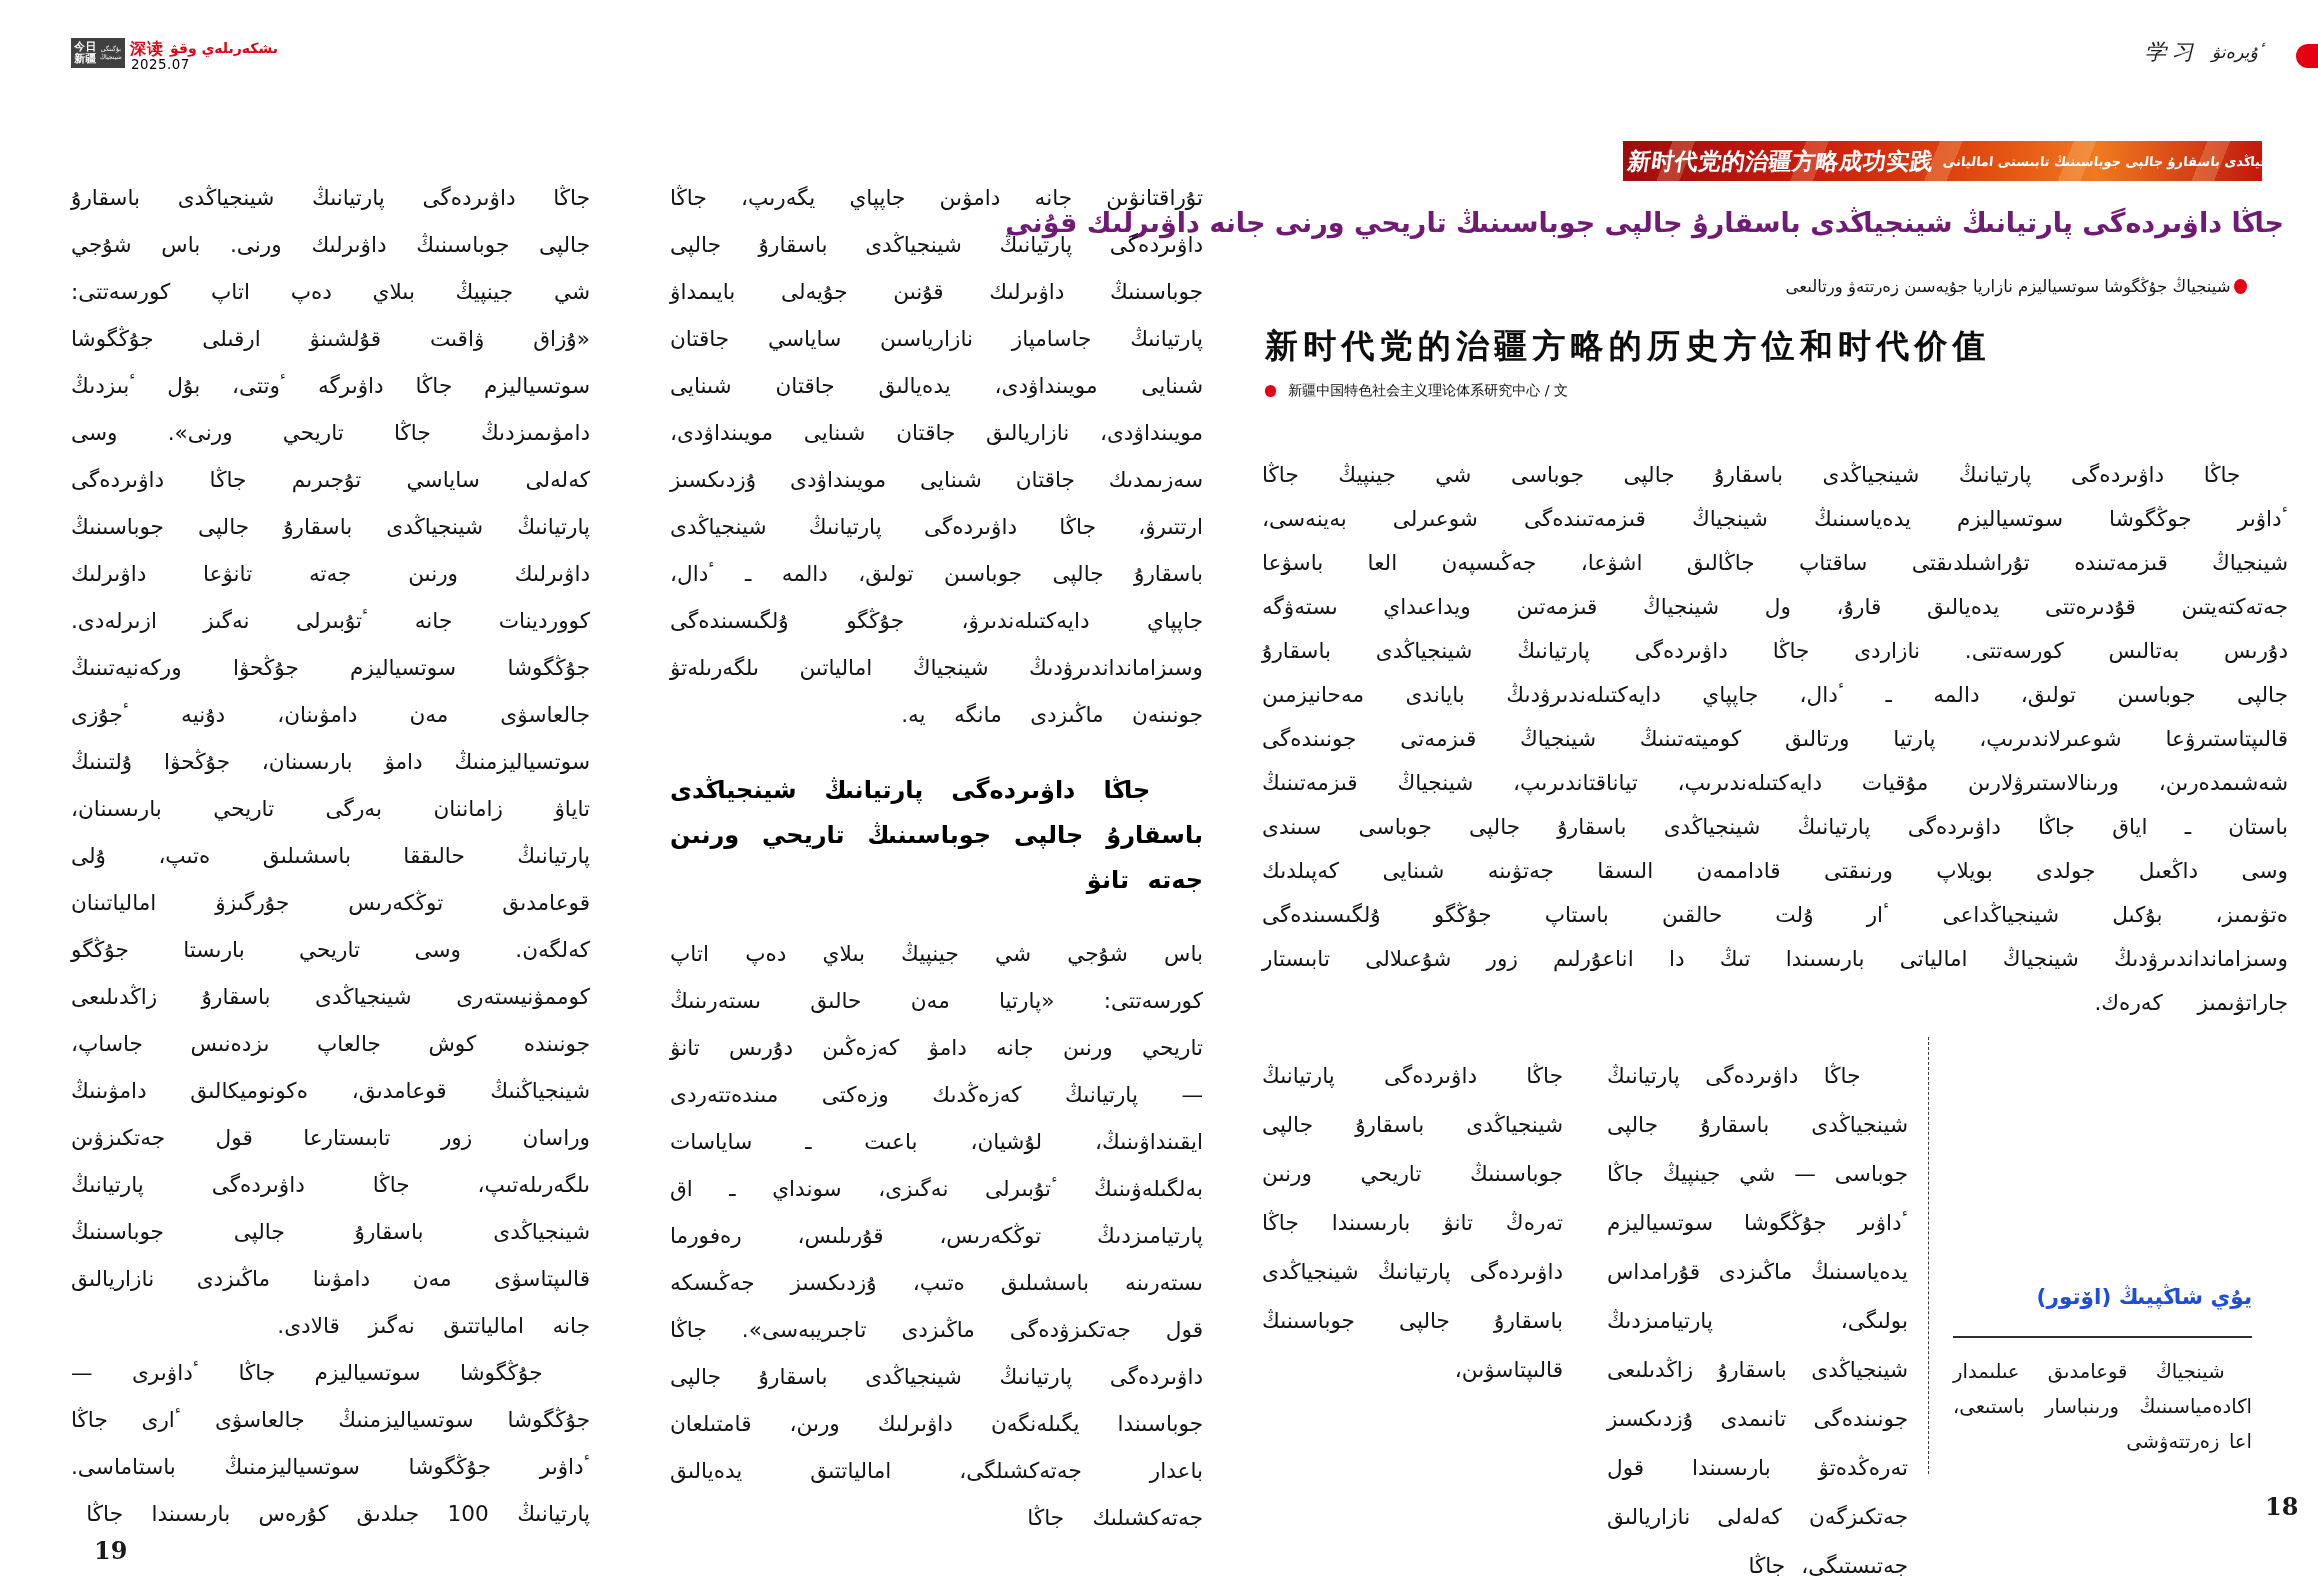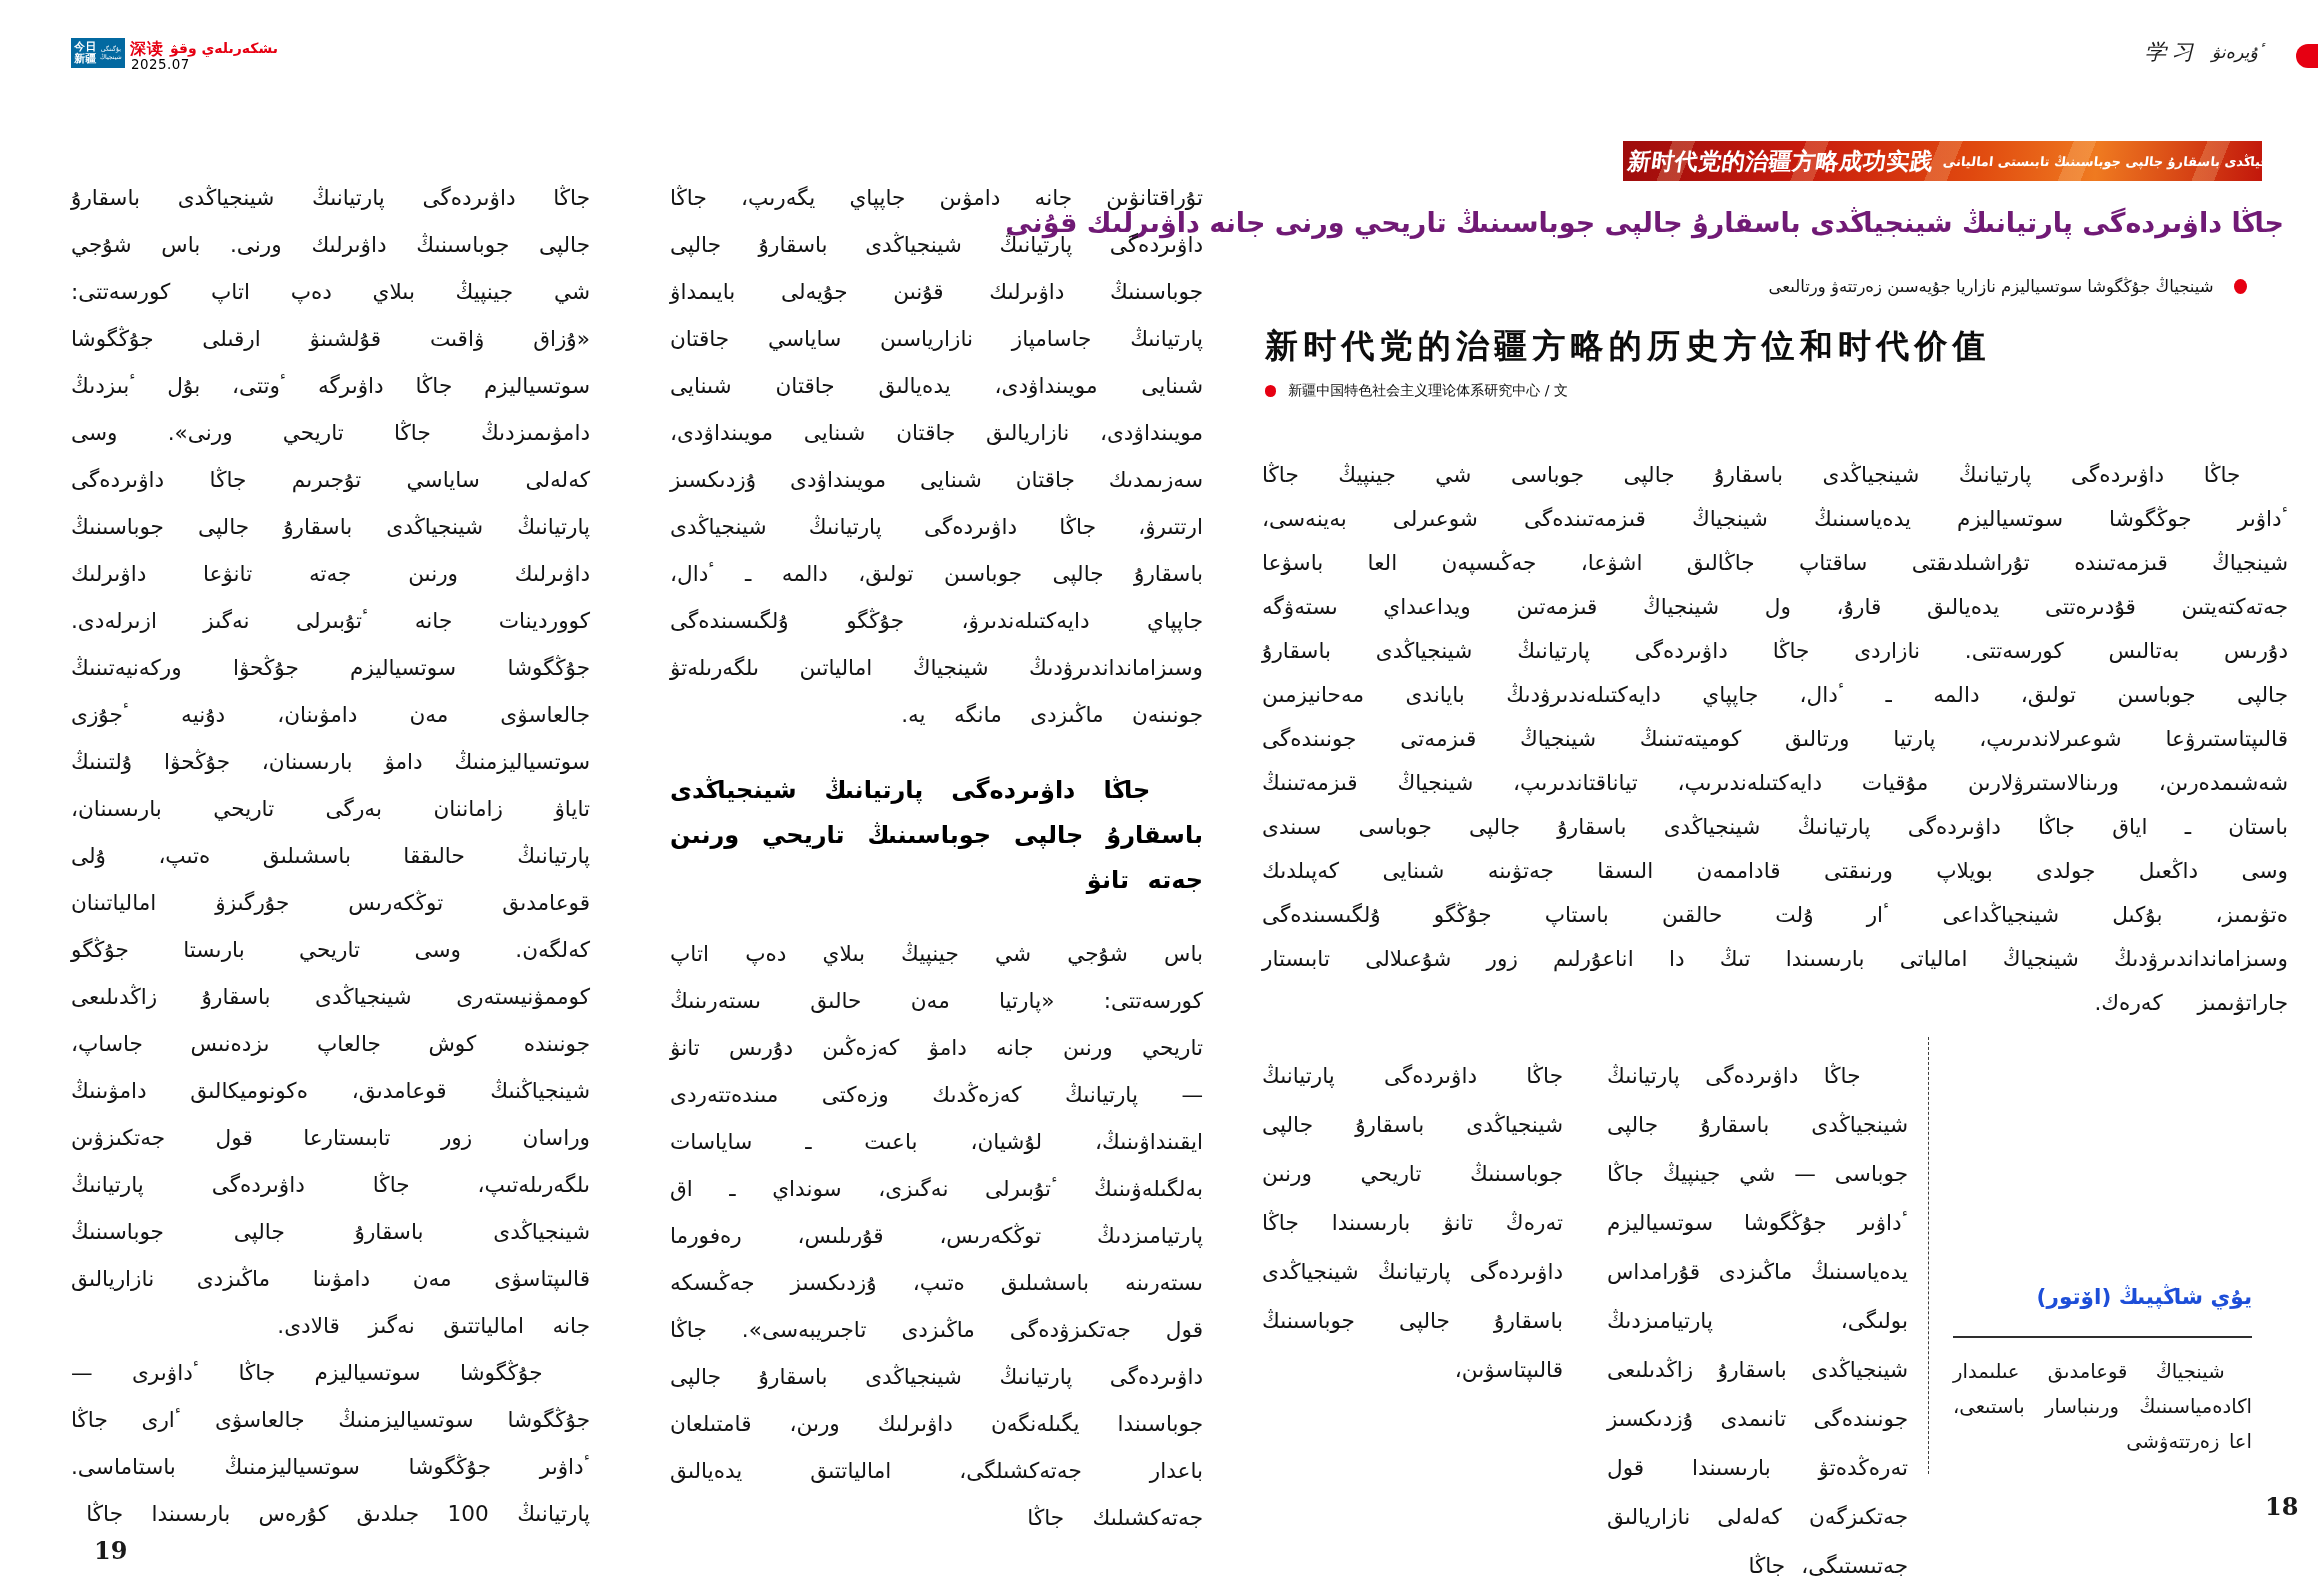--- a/index.html
+++ b/index.html
@@ -3,21 +3,21 @@
 <meta charset="utf-8">
 <style>
   html,body{margin:0;padding:0;}
   body{
     width:2319px;height:1584px;position:relative;background:#ffffff;
     font-family:"DejaVu Sans",sans-serif;color:#111;overflow:hidden;
   }
   .abs{position:absolute;}
   .rtl{direction:rtl;unicode-bidi:embed;}
   
-  .logo-box{left:71px;top:38px;width:54px;height:30px;background:#0369a1;
+  .logo-box{left:71px;top:38px;width:54px;height:30px;background:#404040;
     display:flex;align-items:center;justify-content:center;gap:3.1px;}
   .logo-cn{color:#fff;font-weight:bold;font-size:10.8px;line-height:12.4px;
     letter-spacing:0.5px;text-align:center;white-space:pre-line;}
   .logo-ug{color:#fff;font-size:6.2px;line-height:7.7px;text-align:center;
     direction:rtl;white-space:pre-line;}
   .section-cn{left:130px;top:39px;font-size:16px;font-weight:900;color:#e60012;letter-spacing:1px;}
   .section-ug{left:170px;top:40px;font-size:14px;font-weight:bold;color:#e60012;direction:rtl;}
   .issue-date{left:131px;top:57px;font-size:13.4px;color:#000000;letter-spacing:0.5px;}
   .topic{right:56px;top:37px;display:flex;align-items:center;gap:13.4px;font-size:21.6px;color:#1a1a1a;font-style:italic;}
   .topic .cn{font-family:"DejaVu Serif",serif;letter-spacing:5.2px;}
@@ -31,21 +31,21 @@
   .banner::after{content:"";position:absolute;inset:0;
     background:repeating-linear-gradient(112deg,rgba(255,255,255,0) 0 46px,rgba(255,225,170,.22) 46px 67px,rgba(255,255,255,0) 67px 124px);}
   .banner-cn{color:#fff;font-weight:bold;font-size:23px;margin-left:5.2px;
     transform:skewX(-8deg);white-space:nowrap;z-index:1;letter-spacing:0.5px;}
   .banner-ug{color:#fff;font-weight:bold;font-size:13px;direction:rtl;flex:1;
     text-align:left;margin:0 7.2px 0 9.3px;transform:skewX(-6deg);white-space:nowrap;z-index:1;}
   
   .title-ug{right:35px;top:207px;width:1025px;font-size:27px;font-weight:900;
     direction:rtl;text-align:right;white-space:nowrap;color:#701a75;}
   .byline-ug{right:72px;top:277px;direction:rtl;font-size:16.5px;display:flex;
-    align-items:center;gap:20px;color:#111;}
+    align-items:center;gap:3px;color:#111;}
   .dot{width:13.4px;height:15.5px;border-radius:50%;background:#e60012;display:inline-block;flex:none;}
   .title-cn{left:1265px;top:324px;font-size:33px;font-weight:900;letter-spacing:5.2px;
     color:#0d0d0d;white-space:nowrap;}
   .byline-cn{left:1265px;top:382px;font-size:14px;display:flex;align-items:center;gap:12px;color:#111;text-align:center;}
   .byline-cn .dot{width:11.3px;height:11.3px;}
   
   .body-text{direction:rtl;text-align:justify;color:#141414;}
   .para{text-indent:2.2em;}
   .first-cont .para:first-child{text-indent:0;}
   .lead{left:1262px;top:453px;width:1026px;font-size:21.6px;line-height:44px;word-spacing:28px;}

